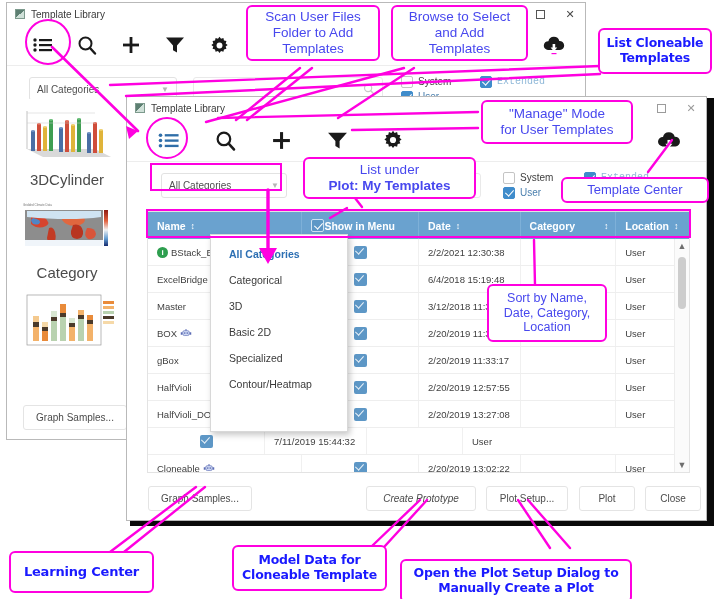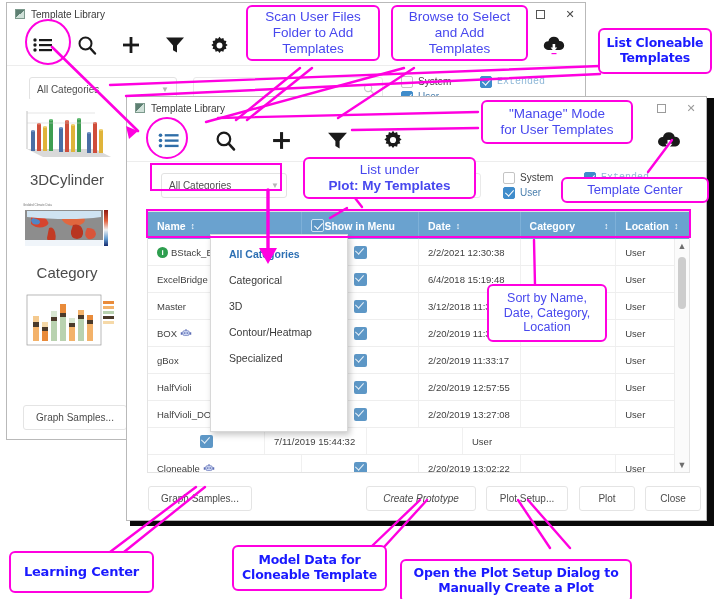--- a/index.html
+++ b/index.html
@@ -597,22 +597,23 @@
       <span class="arw">▼</span>
       <div class="vthumb"></div>
     </div>
   </div>
 
   <div class="ddmenu" style="left:83px;top:137px;width:138px;height:198px;">
     <div class="ddhead">All Categories</div>
     <div id="ddlist">
         <div class="dditem">Categorical</div>
         <div class="dditem">3D</div>
+        <div class="dditem">Basic 2D</div>
+        <div class="dditem">Specialized</div>
         <div class="dditem">Contour/Heatmap</div>
-        <div class="dditem">Specialized</div>
       </div>
   </div>
 
   <div class="btnrow">
     <div class="btn" style="position:absolute;left:21px;width:104px;">Graph Samples...</div>
     <div class="btn" style="position:absolute;left:239px;width:110px;font-style:italic;">Create Prototype</div>
     <div class="btn" style="position:absolute;left:359px;width:82px;">Plot Setup...</div>
     <div class="btn" style="position:absolute;left:452px;width:56px;">Plot</div>
     <div class="btn" style="position:absolute;left:518px;width:56px;">Close</div>
   </div>

